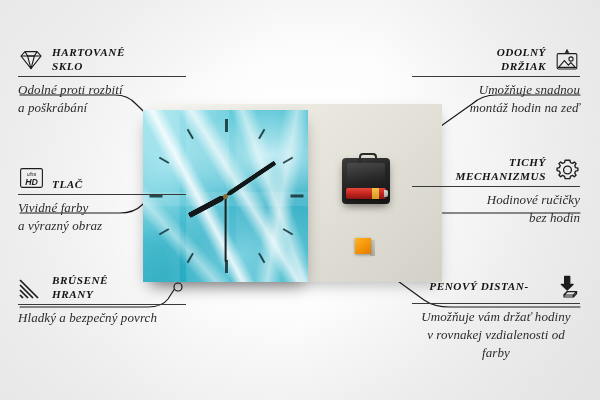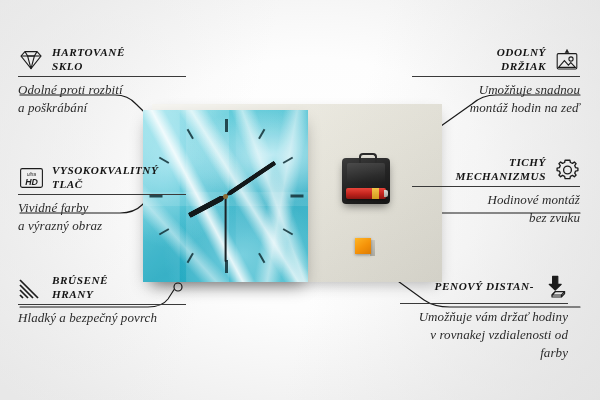--- a/index.html
+++ b/index.html
@@ -316,21 +316,21 @@
     color: #2b2b2b;
     letter-spacing: 0.08px;
   }
 
   
   #feat-glass    { left: 18px;  top: 46px;  }
   #feat-print    { left: 18px;  top: 164px; }
   #feat-edges    { left: 18px;  top: 274px; }
   #feat-holder   { left: 412px; top: 46px;  }
   #feat-silent   { left: 412px; top: 156px; }
-  #feat-foam     { left: 400px; top: 274px; }
+  #feat-foam     { left: 412px; top: 274px; text-align: center; }
 </style>
 </head>
 <body>
 
 <div id="infographic">
 
   <div class="bg-vignette"></div>
 
   <svg id="connectors" viewBox="0 0 600 400" xmlns="http://www.w3.org/2000/svg">
     <g fill="none" stroke="#1a1a1a" stroke-width="1.15" stroke-linecap="round">
@@ -422,21 +422,21 @@
 
   <div class="feature left" id="feat-print">
     <div class="f-head">
       <span class="f-icon">
         <svg width="25" height="22" viewBox="0 0 25 22">
           <rect x="1.6" y="1.6" width="21.8" height="18.8" rx="1.6" fill="none" stroke="currentColor" stroke-width="1.1"></rect>
           <text x="12.5" y="9.3" text-anchor="middle" font-family="Liberation Sans, sans-serif" font-size="4.6" fill="currentColor">ultra</text>
           <text x="12.5" y="17.6" text-anchor="middle" font-family="Liberation Sans, sans-serif" font-size="8.8" font-weight="bold" fill="currentColor">HD</text>
         </svg>
       </span>
-      <div class="f-title"><span>VYSOKOKVALITNÝ</span><br><span>TLAČ</span></div>
+      <div class="f-title"><br><span>TLAČ</span></div>
     </div>
     <div class="f-rule"></div>
     <div class="f-desc"><span>Vividné farby</span><br><span>a výrazný obraz</span></div>
   </div>
 
   <div class="feature left" id="feat-edges">
     <div class="f-head">
       <span class="f-icon">
         <svg width="24" height="22" viewBox="0 0 24 22">
           <g stroke="currentColor" stroke-width="1.7">
@@ -478,21 +478,21 @@
         <svg width="25" height="24" viewBox="0 0 25 24">
           <g fill="none" stroke="currentColor" stroke-width="1.35" stroke-linejoin="round">
             <path d="M12.5,2.2 l2.4,0 l0.5,2.3 l2.1,0.9 l1.9,-1.4 l1.7,1.7 l-1.4,1.9 l0.9,2.1 l2.3,0.5 l0,2.4 l-2.3,0.5 l-0.9,2.1 l1.4,1.9 l-1.7,1.7 l-1.9,-1.4 l-2.1,0.9 l-0.5,2.3 l-2.4,0 l-2.4,0 l-0.5,-2.3 l-2.1,-0.9 l-1.9,1.4 l-1.7,-1.7 l1.4,-1.9 l-0.9,-2.1 l-2.3,-0.5 l0,-2.4 l2.3,-0.5 l0.9,-2.1 l-1.4,-1.9 l1.7,-1.7 l1.9,1.4 l2.1,-0.9 l0.5,-2.3 z"></path>
             <circle cx="12.5" cy="12" r="3.9"></circle>
           </g>
         </svg>
       </span>
       <div class="f-title"><span>TICHÝ</span><br><span>MECHANIZMUS</span></div>
     </div>
     <div class="f-rule"></div>
-    <div class="f-desc"><span>Hodinové montáž</span><br><span>bez zvuku</span></div>
+    <div class="f-desc"><span>Hodinové ručičky</span><br><span>bez hodin</span></div>
   </div>
 
   <div class="feature right" id="feat-foam">
     <div class="f-head">
       <span class="f-icon">
         <svg width="26" height="24" viewBox="0 0 26 24">
           <g fill="none" stroke="currentColor" stroke-width="1.15" stroke-linejoin="round">
             <path d="M10.6,1.4 L15.8,1.4 L15.8,9.4 L19.2,9.4 L13.2,15.2 L7.2,9.4 L10.6,9.4 Z" fill="currentColor" stroke="currentColor"></path>
             <path d="M13.2,16.6 L22.6,16.6 L19.4,20.0 L10.0,20.0 Z"></path>
             <path d="M10.0,20.0 L10.0,22.0 L19.4,22.0 L19.4,20.0"></path>

